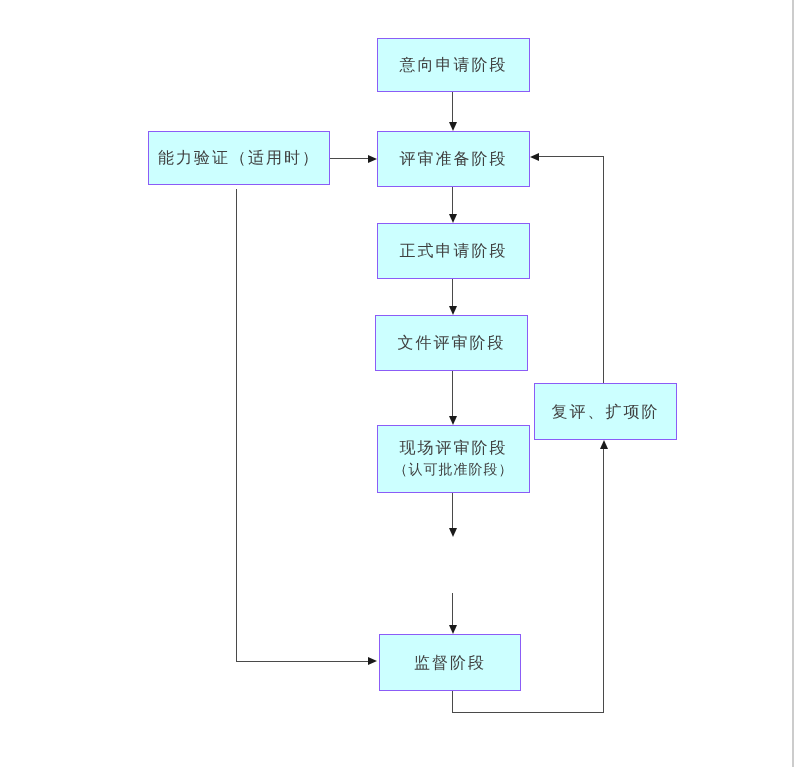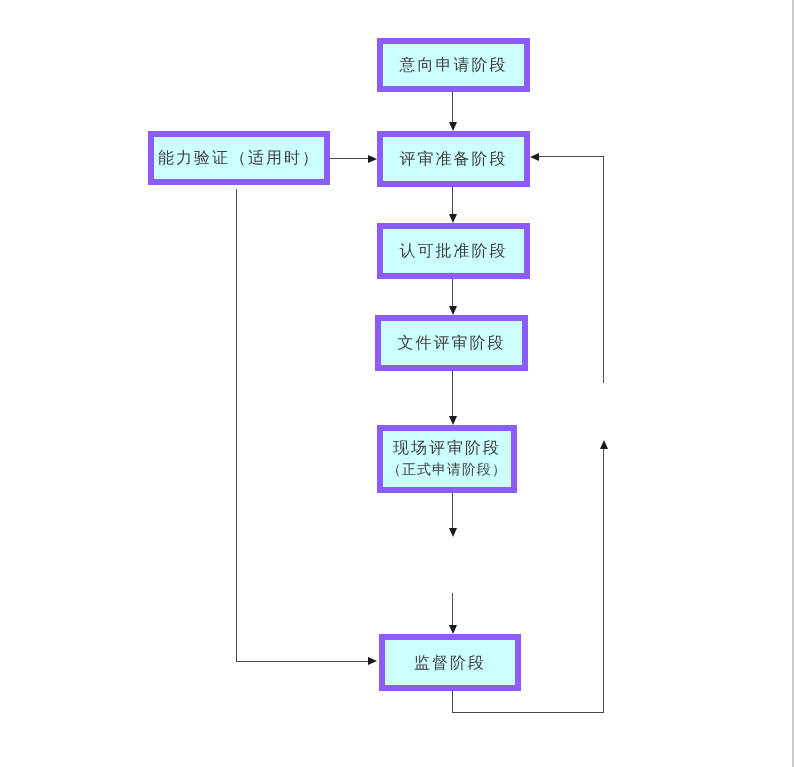--- a/index.html
+++ b/index.html
@@ -7,21 +7,21 @@
     position:relative;
     width:795px;height:767px;
     background:#ffffff;
     overflow:hidden;
     font-family:"Liberation Serif","DejaVu Serif",serif;
   }
   .node{
     position:absolute;
     box-sizing:border-box;
     background:#ccffff;
-    border:6px solid #8b5cf6;
+    border:1px solid #8b5cf6;
     color:#3f3f3f;
     display:flex;
     flex-direction:column;
     align-items:center;
     justify-content:center;
     font-size:16px;
     letter-spacing:2px;
     line-height:22px;
     text-align:center;
   }
@@ -54,31 +54,34 @@
 
   <div class="node" style="left:148px;top:131px;width:182px;height:54px">
     <span>能力验证（适用时）</span>
   </div>
 
   <div class="node" style="left:377px;top:131px;width:153px;height:56px">
     <span>评审准备阶段</span>
   </div>
 
   <div class="node" style="left:377px;top:223px;width:153px;height:56px">
-    <span>认可批准阶段</span>
+    <span>正式申请阶段</span>
   </div>
 
   <div class="node" style="left:375px;top:315px;width:153px;height:56px">
     <span>文件评审阶段</span>
   </div>
 
+  <div class="node" style="left:534px;top:383px;width:143px;height:57px">
+    <span>复评、扩项阶</span>
+  </div>
 
-  <div class="node" style="left:377px;top:425px;width:140px;height:68px">
+  <div class="node" style="left:377px;top:425px;width:153px;height:68px">
     <span>现场评审阶段</span>
-    <span class="sub">（正式申请阶段）</span>
+    <span class="sub">（认可批准阶段）</span>
   </div>
 
 
   <div class="node" style="left:379px;top:634px;width:142px;height:57px">
     <span>监督阶段</span>
   </div>
 
   <div class="vline" style="left:452px;top:92px;height:30px"></div>
   <div class="arrow down" style="left:449px;top:122px"></div>
 

